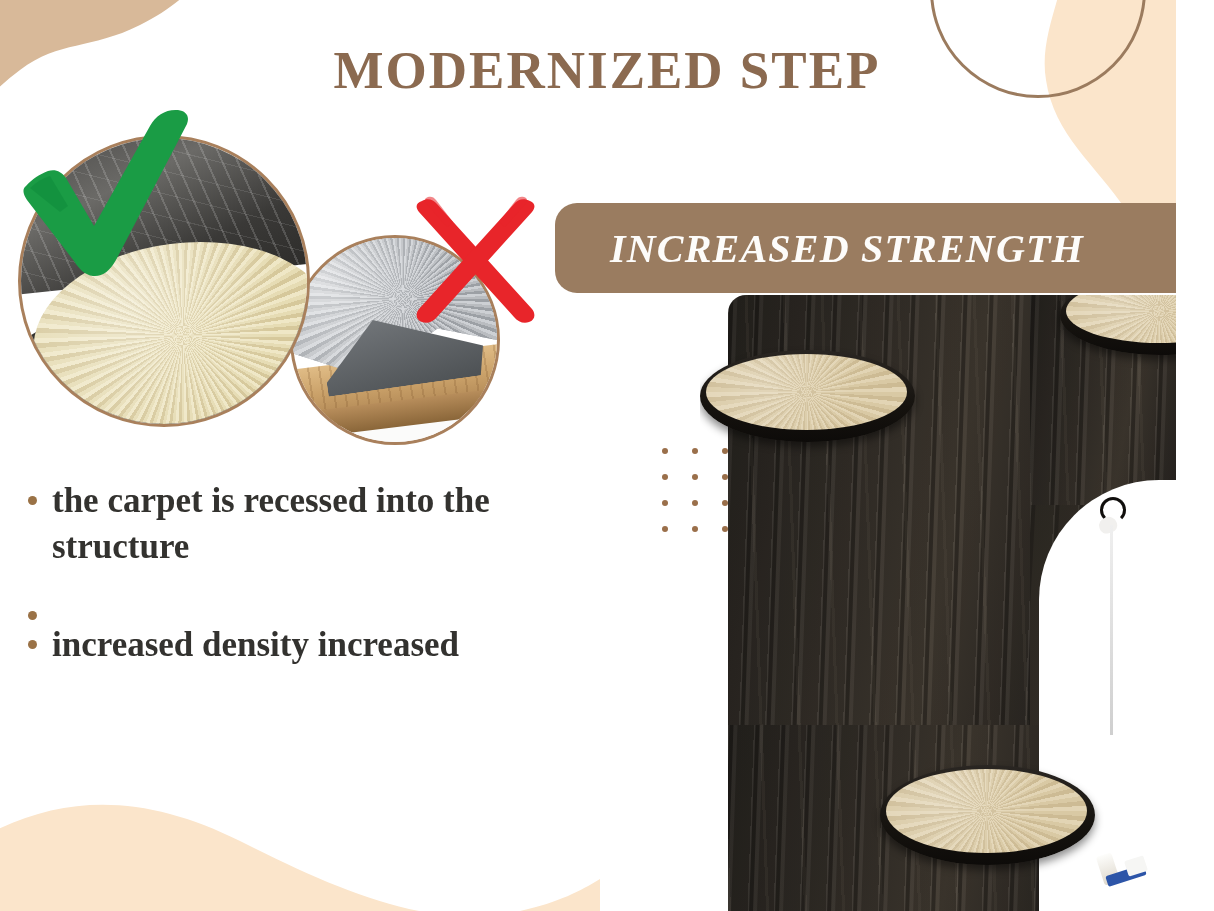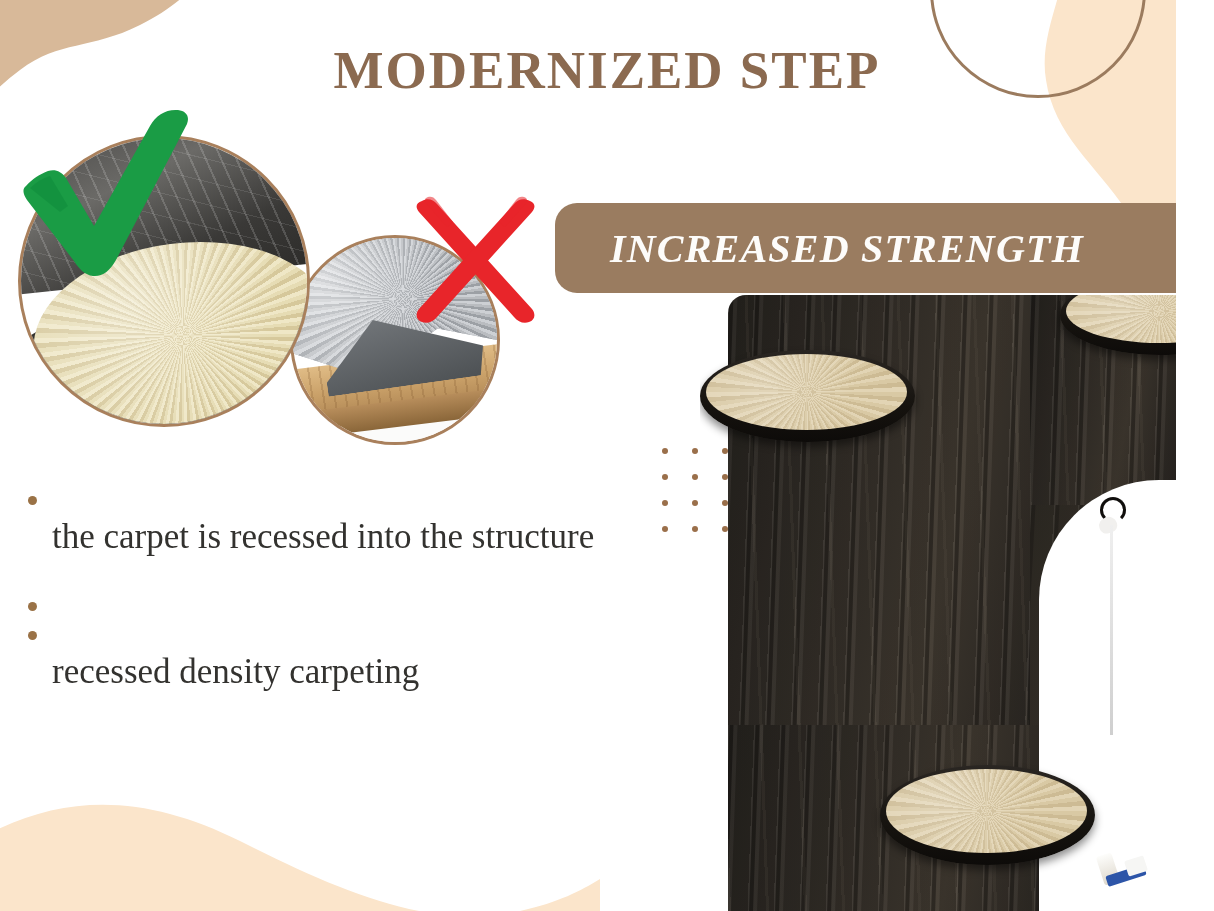--- a/index.html
+++ b/index.html
@@ -271,24 +271,23 @@
   }
   .bullet-item.tight { margin-bottom: 2px; }
   .bullet-dot {
     flex: 0 0 auto;
     width: 9px; height: 9px; border-radius: 50%;
     background: #9a7246;
     margin: 18px 15px 0 0;
   }
   .bullet-text {
     font-family: "Liberation Serif", "DejaVu Serif", serif;
-    font-size: 35px; font-weight: 400;
+    font-size: 35px; font-weight: 700;
     line-height: 1.30;
     color: #33322f;
-    margin-top: 36px;
   }
 </style>
 </head>
 <body>
 
 <div id="canvas">
 
   <svg class="deco" id="blob-top-left" viewBox="0 0 300 220">
     <path d="M0,0 L300,0 C270,40 250,70 200,95 C150,120 120,110 80,140 C45,166 20,200 0,220 Z" fill="#d8b999"></path>
   </svg>
@@ -400,17 +399,17 @@
   <div id="bullet-list">
     <div class="bullet-item">
       <span class="bullet-dot"></span>
       <span class="bullet-text">the carpet is recessed into the structure</span>
     </div>
     <div class="bullet-item tight">
       <span class="bullet-dot"></span>
     </div>
     <div class="bullet-item tight">
       <span class="bullet-dot"></span>
-      <span class="bullet-text">recessed density carpeting</span>
+      <span class="bullet-text">increased density increased</span>
     </div>
   </div>
 
 </div>
 
 </body></html>

